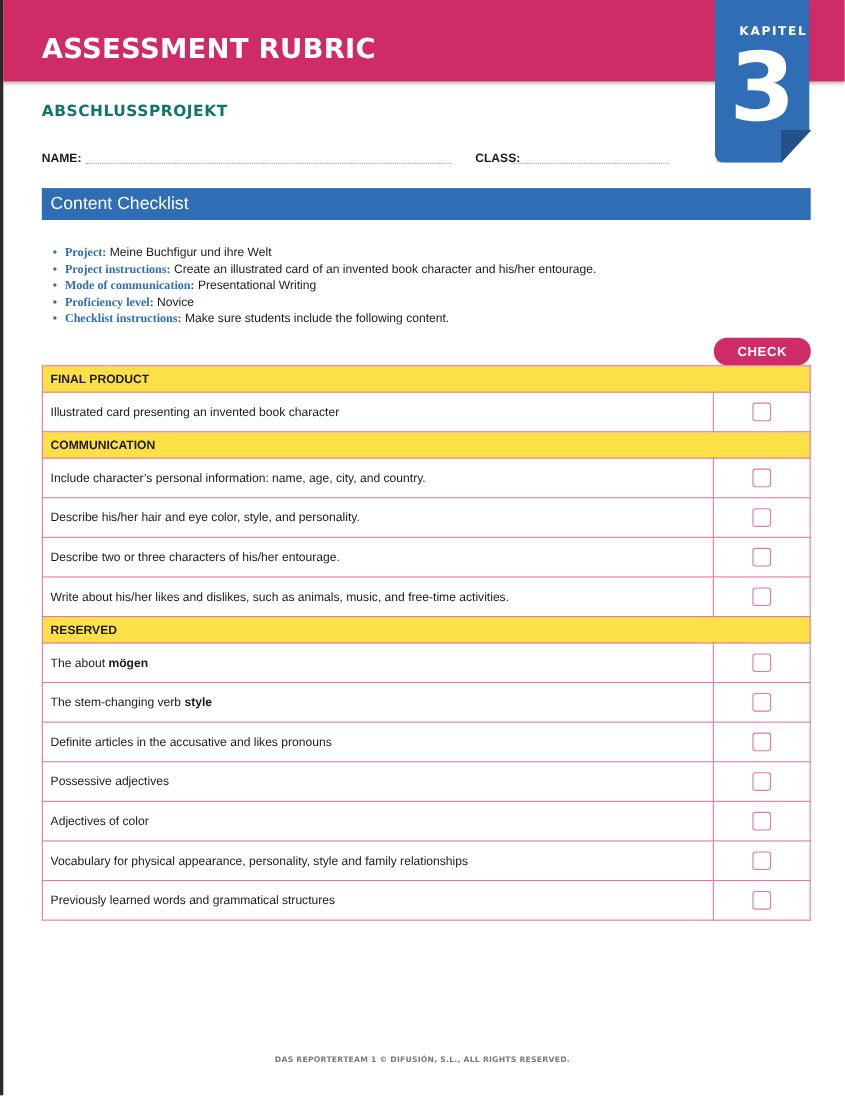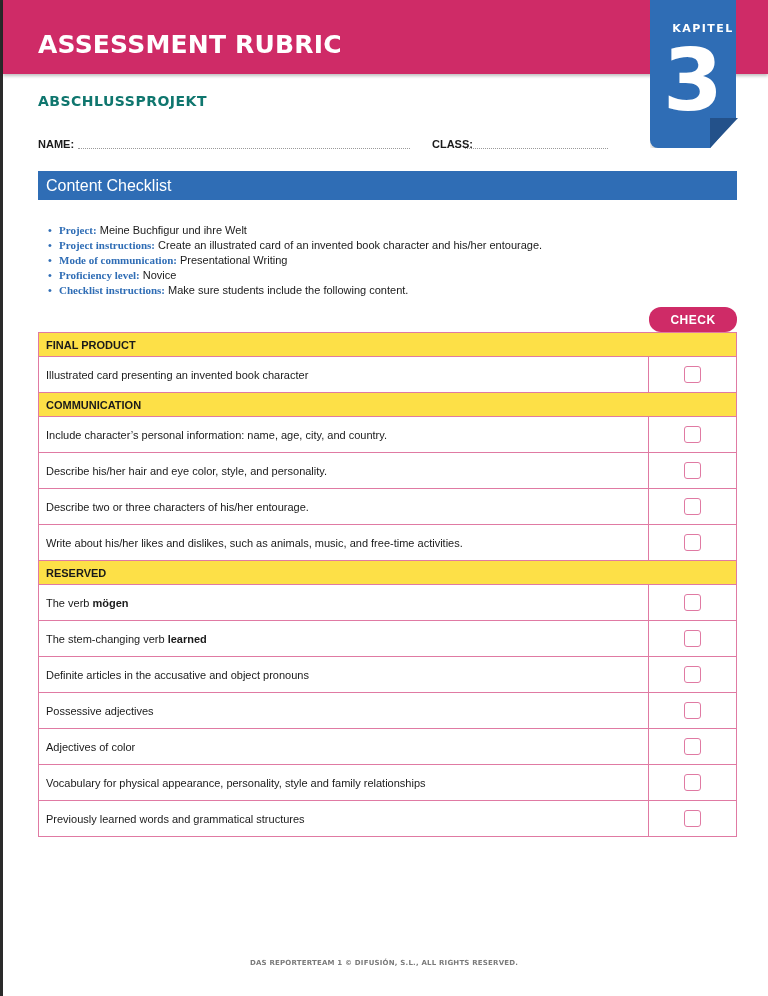--- a/index.html
+++ b/index.html
@@ -159,29 +159,29 @@
     </tr>
     <tr class="item">
       <td class="desc"><span>Write about his/her likes and dislikes, such as animals, music, and free-time activities.</span><b></b></td>
       <td class="chk"><span class="checkbox"></span></td>
     </tr>
 
     <tr class="cat">
         <td colspan="2">RESERVED</td>
       </tr>
     <tr class="item">
-      <td class="desc"><span>The verb </span><b>mögen</b></td>
-      <td class="chk"><span class="checkbox"></span></td>
-    </tr>
-    <tr class="item">
-      <td class="desc"><span>The stem-changing verb </span><b>learned</b></td>
-      <td class="chk"><span class="checkbox"></span></td>
-    </tr>
-    <tr class="item">
-      <td class="desc"><span>Definite articles in the accusative and object pronouns</span><b></b></td>
+      <td class="desc"><span>The about </span><b>mögen</b></td>
+      <td class="chk"><span class="checkbox"></span></td>
+    </tr>
+    <tr class="item">
+      <td class="desc"><span>The stem-changing verb </span><b>style</b></td>
+      <td class="chk"><span class="checkbox"></span></td>
+    </tr>
+    <tr class="item">
+      <td class="desc"><span>Definite articles in the accusative and likes pronouns</span><b></b></td>
       <td class="chk"><span class="checkbox"></span></td>
     </tr>
     <tr class="item">
       <td class="desc"><span>Possessive adjectives</span><b></b></td>
       <td class="chk"><span class="checkbox"></span></td>
     </tr>
     <tr class="item">
       <td class="desc"><span>Adjectives of color</span><b></b></td>
       <td class="chk"><span class="checkbox"></span></td>
     </tr>

